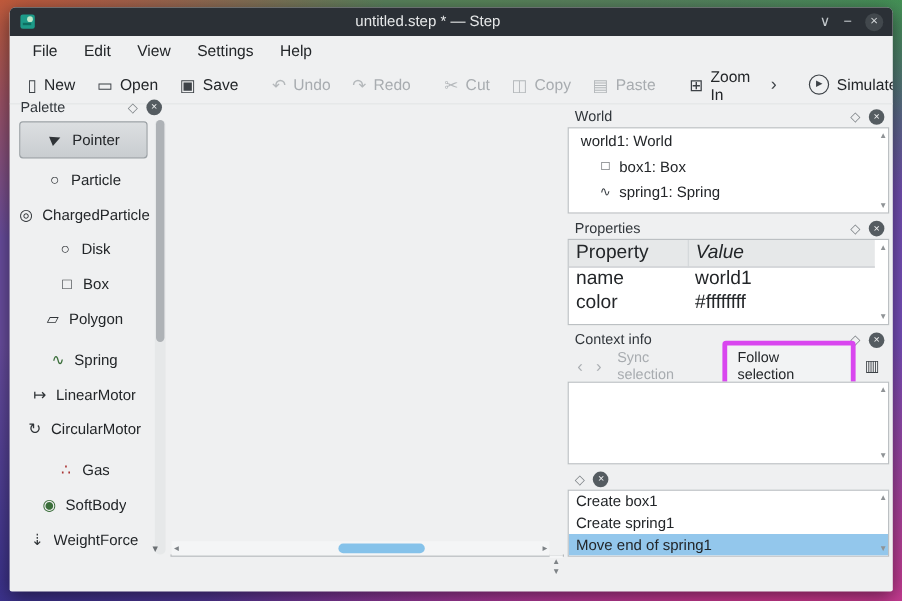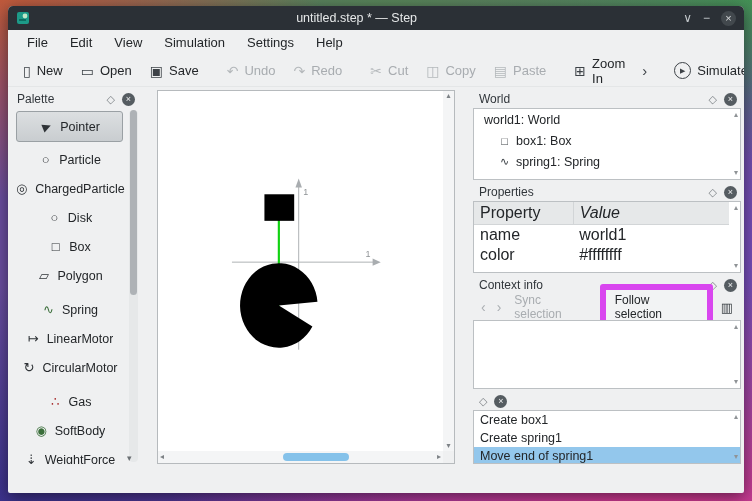--- a/index.html
+++ b/index.html
@@ -35,21 +35,21 @@
   
   .toolbar{height:31px;display:flex;align-items:center;padding:0 6px;flex:none;border-bottom:1px solid #e4e6e7;}
   .tb-btn{display:flex;align-items:center;gap:6px;padding:4px 9px;font-size:13px;border-radius:3px;}
   .tb-btn.disabled{color:#a8acb0;}
   .tb-icon{font-size:14px;line-height:1;color:#3d4247;}
   .tb-btn.disabled .tb-icon{color:#b4b8bb;}
   .tb-icon.circled{width:15px;height:15px;border:1.4px solid #3d4247;border-radius:50%;display:grid;place-items:center;font-size:7px;}
   .tb-sep{width:1px;height:20px;background:#d6d8da;margin:0 5px;}
   .tb-chevron{font-size:15px;color:#3d4247;padding:0 8px;}
   
-  .content{flex:1;display:flex;gap:18px;padding:3px;min-height:0;}
+  .content{flex:1;display:flex;gap:3px;padding:3px;min-height:0;align-items:flex-end;}
   .panel-header{height:18px;display:flex;align-items:center;font-size:12px;padding:0 4px 0 6px;flex:none;}
   .panel-title{flex:1;color:#31363b;}
   .ph-float{color:#7d8286;font-size:11px;margin-right:7px;}
   .ph-close{width:13px;height:13px;border-radius:50%;background:#555c61;color:#eff0f1;display:grid;place-items:center;font-size:9px;line-height:1;}
   .ph-close i{font-style:normal;}
   
   .palette{width:128px;display:flex;flex-direction:column;flex:none;min-height:0;}
   .palette-body{flex:1;display:flex;min-height:0;}
   .palette-items{flex:1;overflow:hidden;padding-top:2px;}
   .pal-item{height:29px;display:flex;align-items:center;justify-content:center;gap:6px;font-size:12.5px;padding:0 2px;}
@@ -91,21 +91,21 @@
   
   table.props{border-collapse:collapse;width:calc(100% - 11px);table-layout:fixed;}
   table.props th{background:#e6e8e9;border:1px solid #d2d5d7;border-top:none;font-weight:normal;text-align:left;font-size:16px;padding:2px 6px;height:15px;}
   table.props th:first-child{border-left:none;width:34%;}
   table.props th:last-child{border-right:none;font-style:italic;}
   table.props td{font-size:16px;padding:1px 6px;height:14px;white-space:nowrap;overflow:hidden;}
   
   .ctx-toolbar{height:26px;display:flex;align-items:center;gap:5px;padding:0 5px;flex:none;font-size:12px;}
   .ctx-nav{color:#aaaeb2;font-size:14px;padding:0 3px;}
   .btn-flat-disabled{color:#a8acb0;padding:3px 5px;}
-  .btn-raised{background:#f2f3f4;border:6px solid #d946ef;border-radius:3px;padding:3px 9px;color:#232629;}
+  .btn-raised{background:#f2f3f4;border:4px solid #d946ef;border-radius:3px;padding:3px 9px;color:#232629;}
   .ctx-side{margin-left:auto;color:#3d4247;font-size:13px;padding:0 3px;}
   .ctx-text{font-size:14.5px;line-height:1.28;padding:3px 9px;color:#232629;}
   
   .undo-row{height:18px;display:flex;align-items:center;padding:0 6px;font-size:12.5px;white-space:nowrap;}
   .undo-row.selected{background:#93c7ec;}
   .statusbar{height:26px;flex:none;}
 </style>
 </head>
 <body>
 
@@ -125,21 +125,20 @@
         <span class="wb wb-close">
             <i style="font-style:normal">×</i>
           </span>
       </div>
     </div>
 
     <div class="menubar">
         <div class="menu-item">File</div>
         <div class="menu-item">Edit</div>
         <div class="menu-item">View</div>
-        <div class="menu-item">Simulation</div>
         <div class="menu-item">Settings</div>
         <div class="menu-item">Help</div>
       </div>
 
     <div class="toolbar">
         <div class="tb-btn">
           <span class="tb-icon">▯</span>
           <span class="tb-label">New</span>
         </div>
         <div class="tb-btn">

